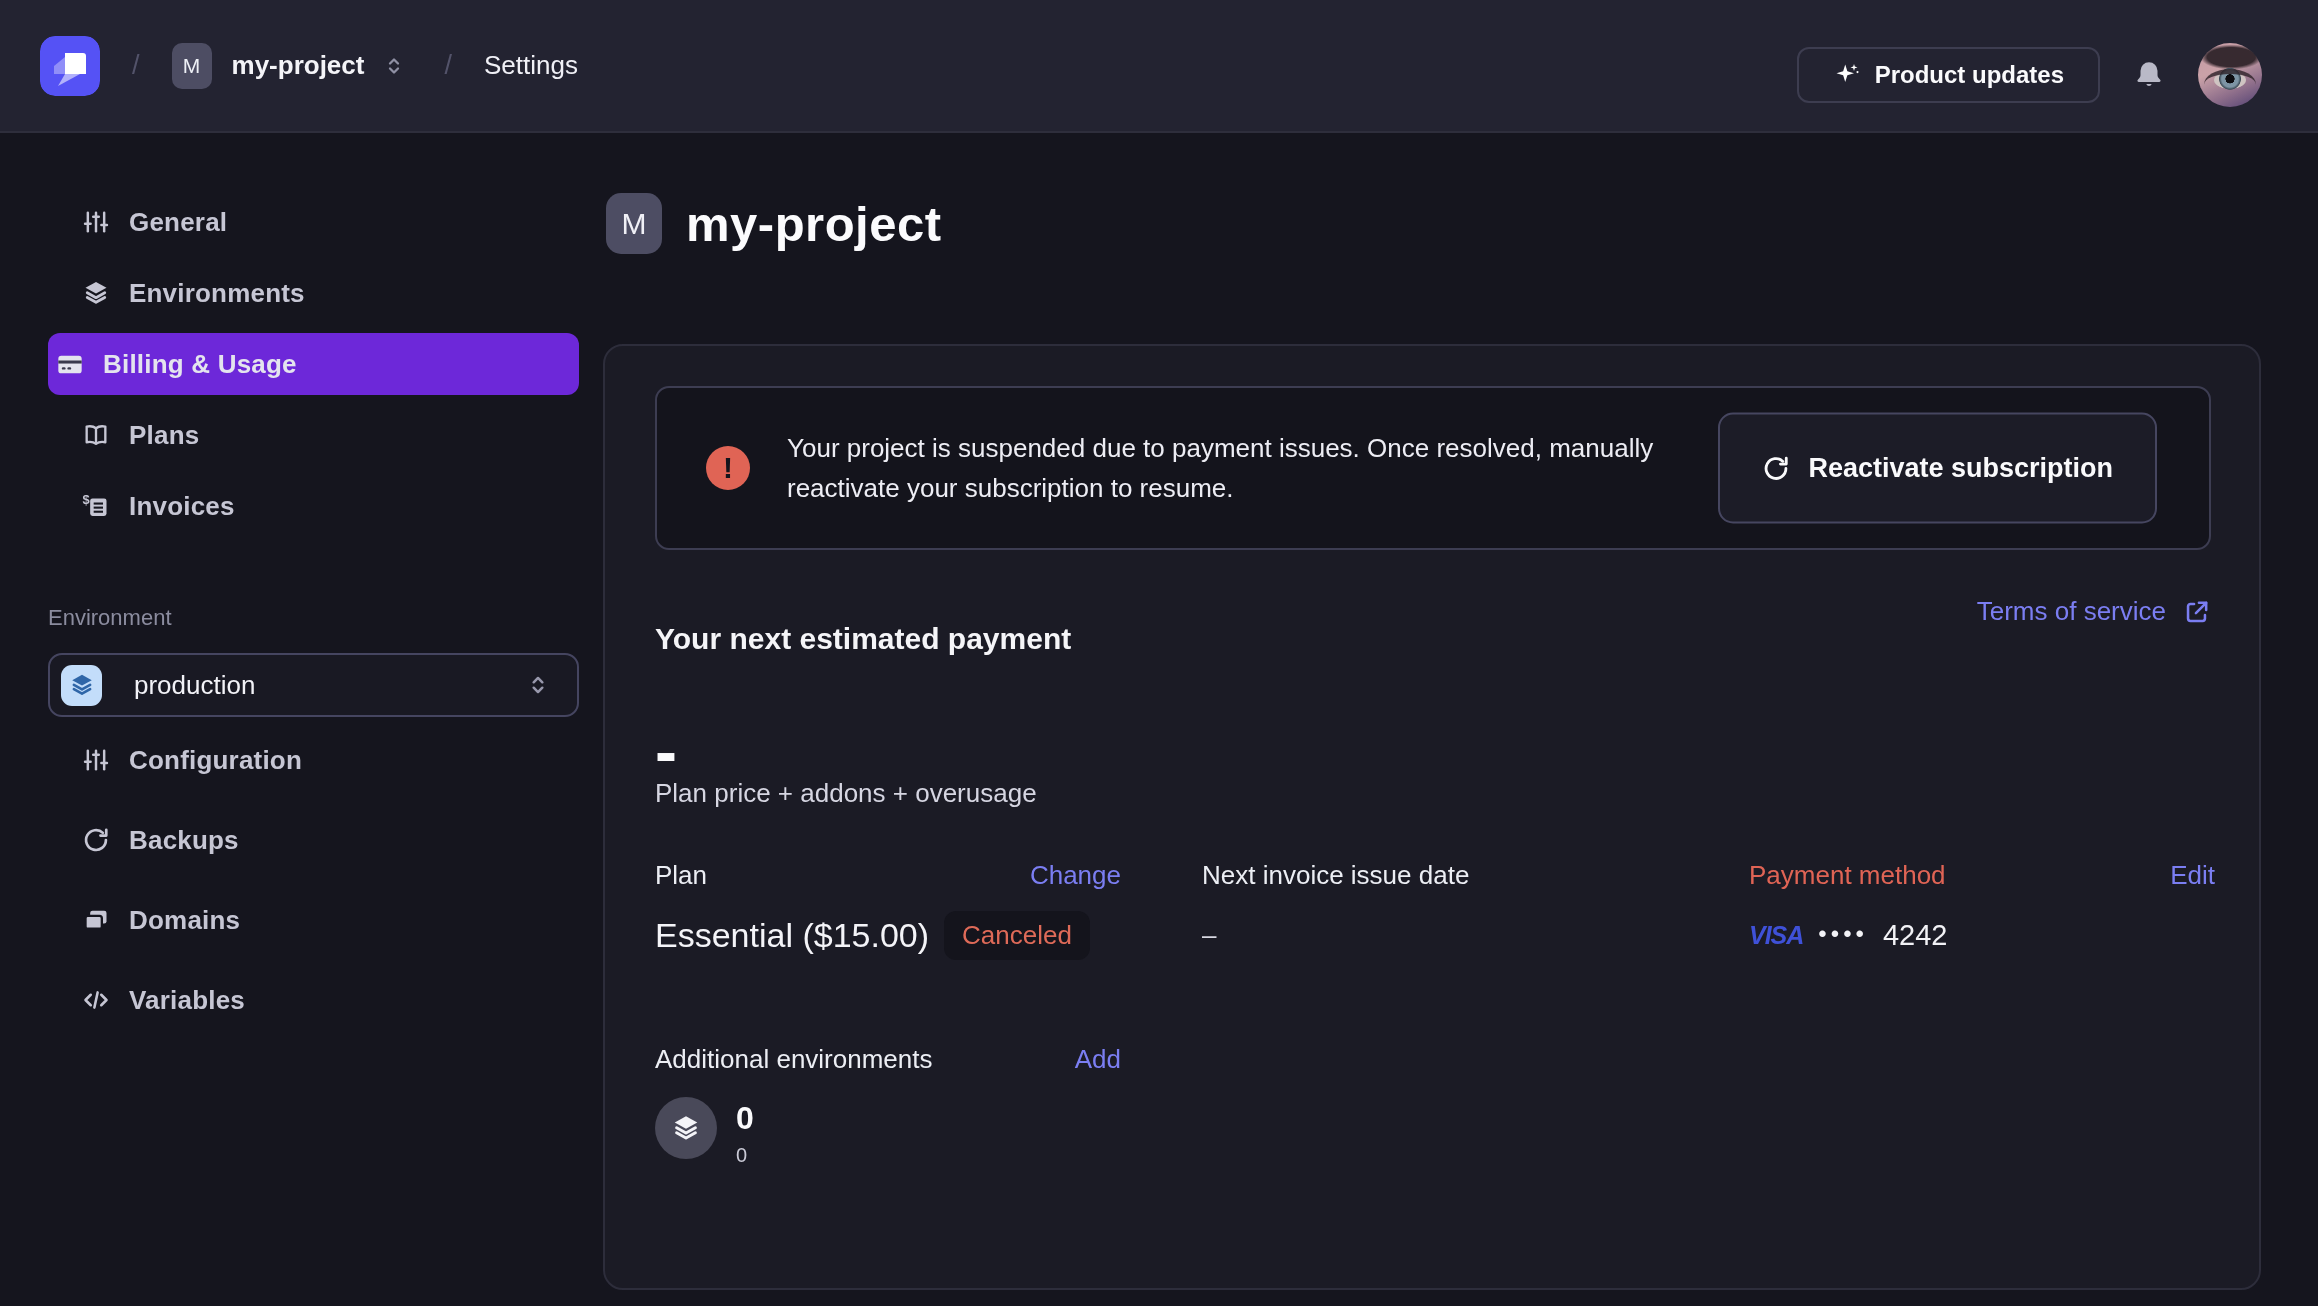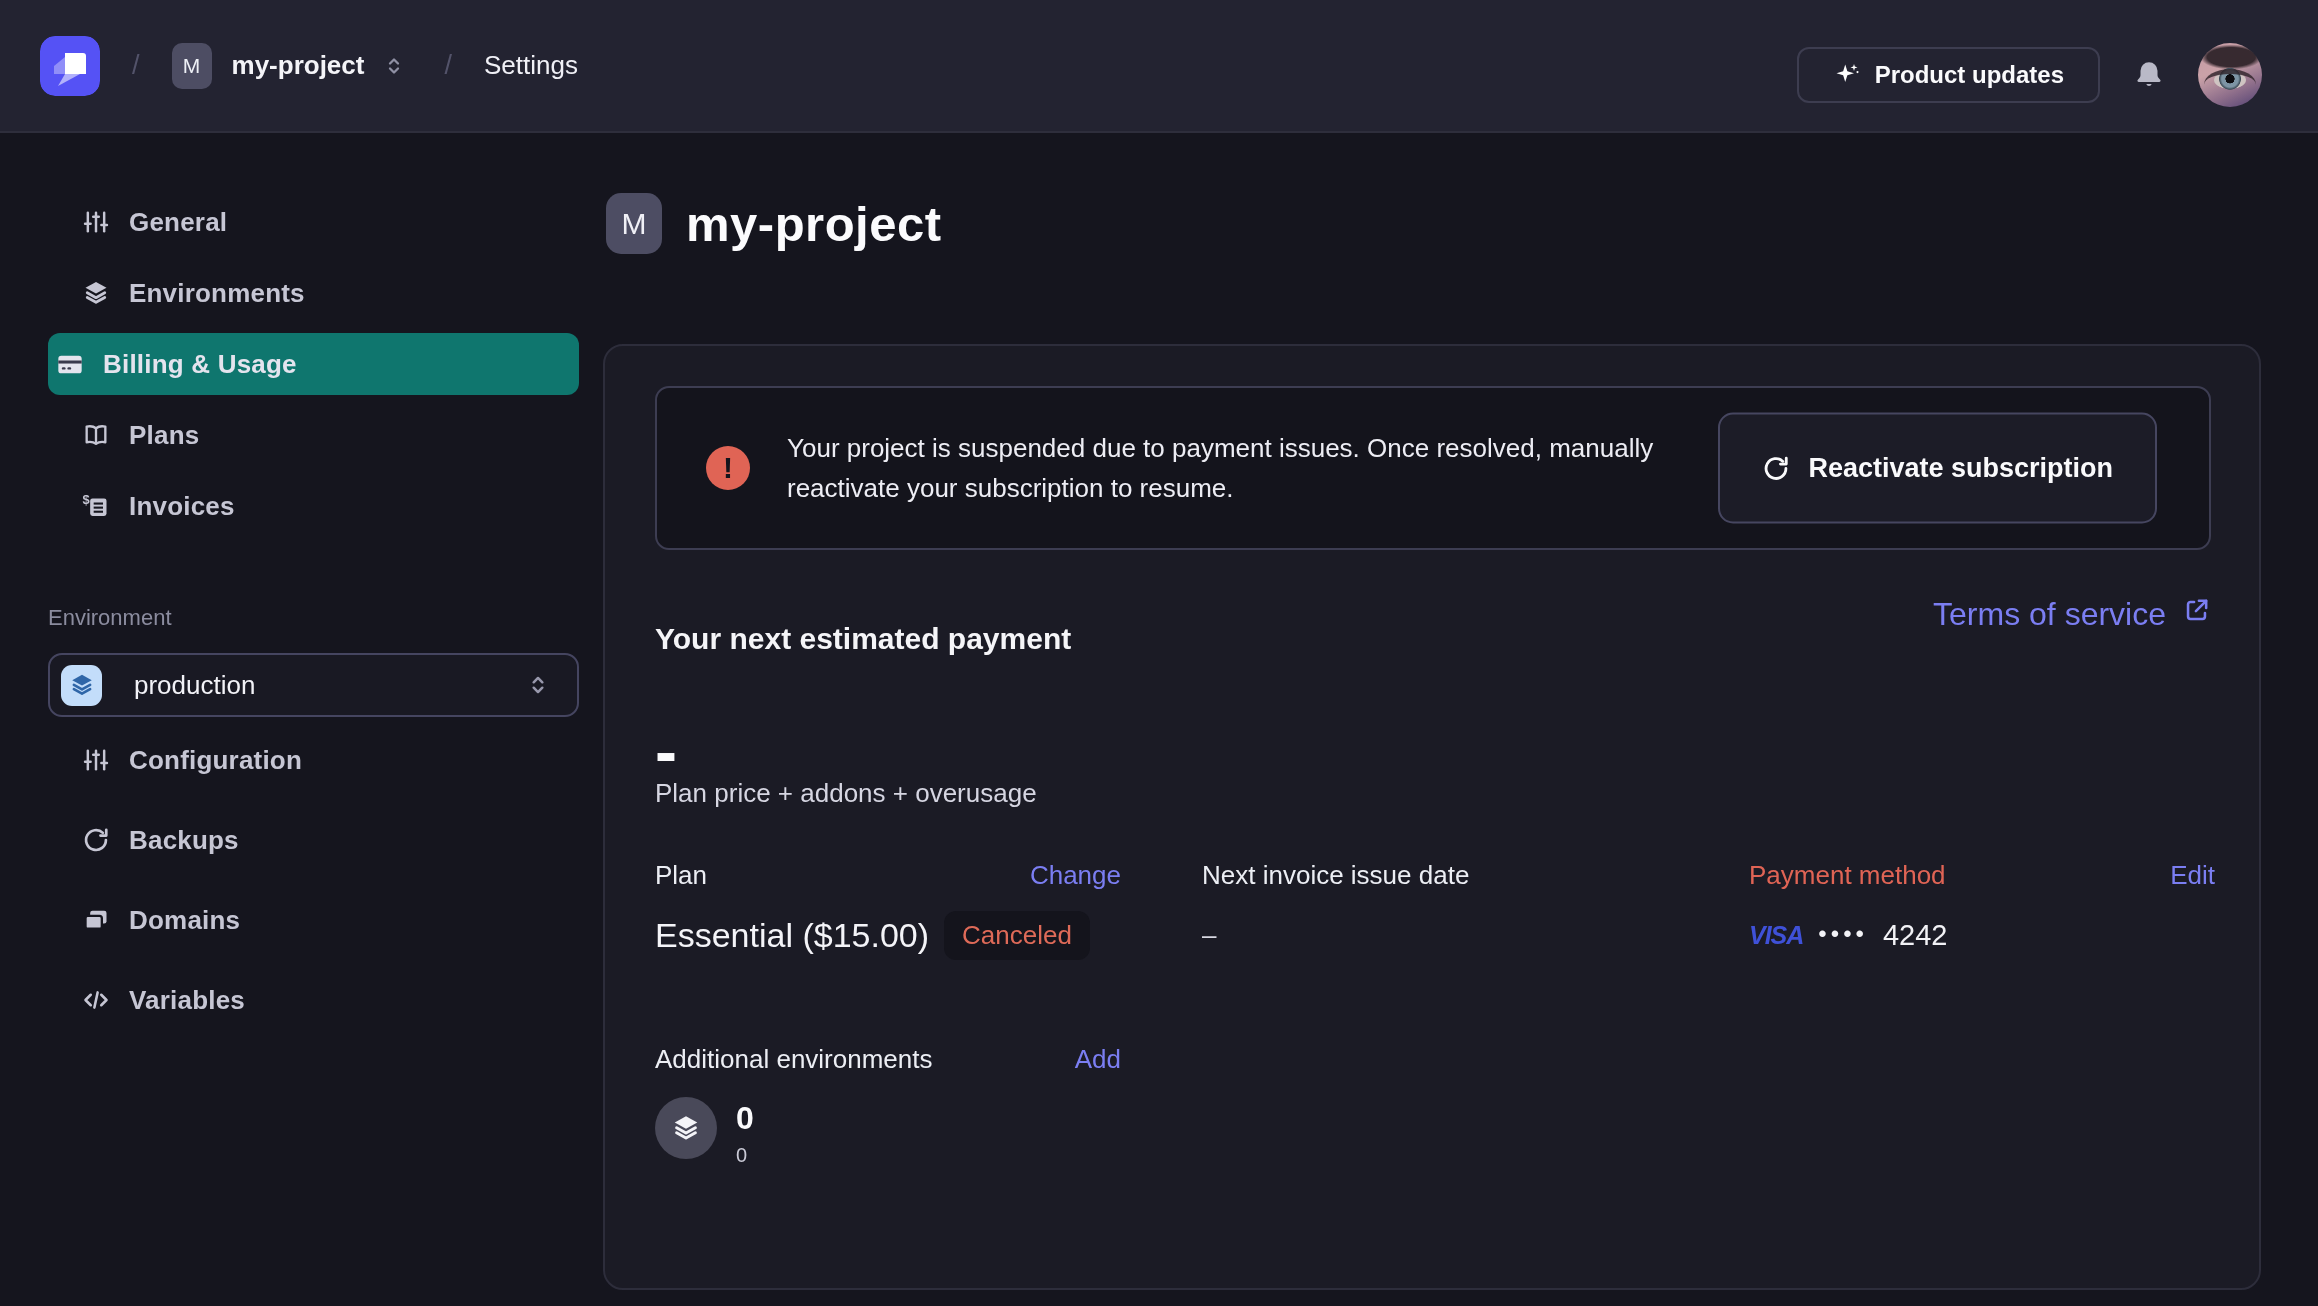--- a/index.html
+++ b/index.html
@@ -53,21 +53,21 @@
     border-radius:50%; border-top:5px solid #2e2228; opacity:.8;
   }
 
   
   .sidebar { position:absolute; top:133px; left:40px; width:531px;margin-left:8px; }
   .nav-list-1 { margin-top:58px; display:flex; flex-direction:column; gap:9px; }
   .nav-row {
     height:62px; border-radius:12px; display:flex; align-items:center;
     padding-left:34px; gap:19px; color:#c6c6d4; cursor:pointer;
   }
-  .nav-row.active { background:#0f766e; color:#e4e4ee;padding-left:8px; }
+  .nav-row.active { background:#6d28d9; color:#e4e4ee;padding-left:8px; }
   .nav-row .nav-icon { width:28px; height:28px; flex:0 0 auto; }
   .nav-label { font-size:26px; font-weight:700; letter-spacing:.2px; }
   .env-label { margin-top:68px; font-size:22px; color:#8b8c9f; padding-left:0; }
   .env-select {
     margin-top:22px; height:64px; border:2px solid #454560; border-radius:14px;
     background:#191923; display:flex; align-items:center; padding:0 20px 0 11px;
     cursor:pointer; position:relative;
   }
   .env-select-icon {
     width:41px; height:41px; border-radius:11px; background:#c3ddfa;
@@ -107,22 +107,22 @@
     position:absolute; right:52px; top:50%; transform:translateY(-50%);
     height:111px; padding:0 42px; border:2px solid #464660; border-radius:15px;
     background:#1c1c27; display:flex; align-items:center; gap:18px; cursor:pointer;
     color:#fafafc; font-size:27px; font-weight:700;
     font-family:"Liberation Sans", sans-serif;
   }
   .btn-reactivate svg { width:28px; height:28px; }
 
   .terms-link {
     position:absolute; top:250px; right:48px;
-    display:flex; align-items:flex-start; gap:16px; cursor:pointer;
-    color:#7b7ef2; font-size:32px; text-decoration:none;
+    display:flex; align-items:flex-end; gap:16px; cursor:pointer;
+    color:#7b7ef2; font-size:26px; text-decoration:none;
   }
   .terms-link svg { width:29px; height:29px; }
 
   .next-title { margin-top:71px; font-size:30px; font-weight:700; color:#f5f5f8; line-height:36px; }
   .next-amount { margin-top:70px; height:48px; display:flex; align-items:center;
     font-size:66px; font-weight:700; color:#fafafc; }
   .next-subtitle { margin-top:3px; font-size:26px; color:#d6d6e2; line-height:30px; }
 
   .cols { margin-top:52px; display:grid; grid-template-columns:466px 466px 466px; column-gap:81px; }
   .col-head { display:flex; justify-content:space-between; align-items:flex-start; height:30px; }

